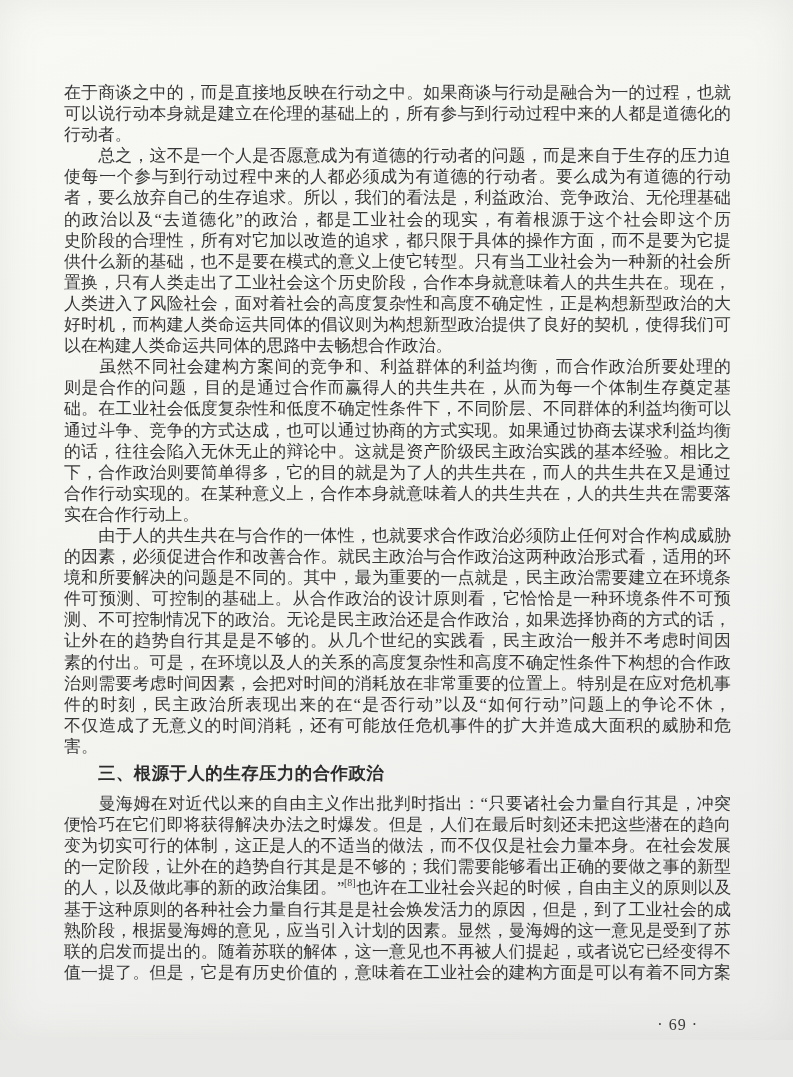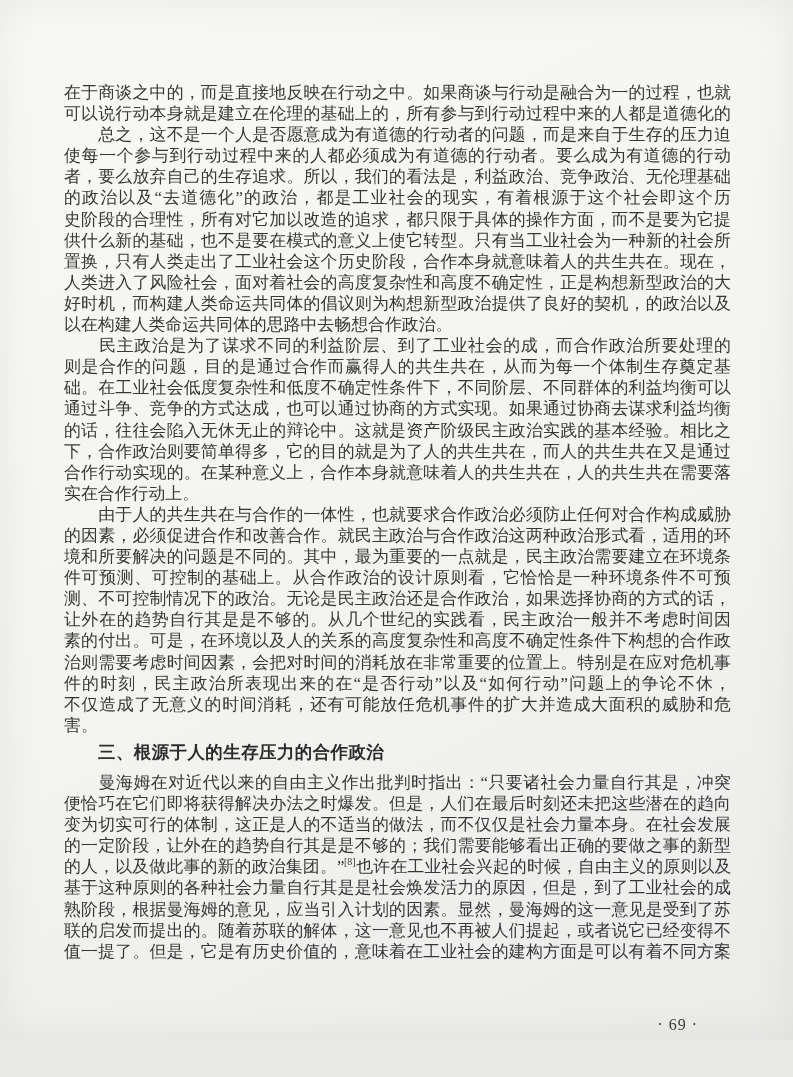--- a/index.html
+++ b/index.html
@@ -65,35 +65,36 @@
   }
 </style>
 </head>
 <body>
 
 <div class="page">
   <div class="text-block" id="text-block">
       <div class="para">
         <div class="line">在于商谈之中的，而是直接地反映在行动之中。如果商谈与行动是融合为一的过程，也就</div>
         <div class="line">可以说行动本身就是建立在伦理的基础上的，所有参与到行动过程中来的人都是道德化的</div>
+        <div class="line last">行动者。</div>
       </div>
       <div class="para">
         <div class="line">　　总之，这不是一个人是否愿意成为有道德的行动者的问题，而是来自于生存的压力迫</div>
         <div class="line">使每一个参与到行动过程中来的人都必须成为有道德的行动者。要么成为有道德的行动</div>
         <div class="line">者，要么放弃自己的生存追求。所以，我们的看法是，利益政治、竞争政治、无伦理基础</div>
         <div class="line">的政治以及“去道德化”的政治，都是工业社会的现实，有着根源于这个社会即这个历</div>
         <div class="line">史阶段的合理性，所有对它加以改造的追求，都只限于具体的操作方面，而不是要为它提</div>
         <div class="line">供什么新的基础，也不是要在模式的意义上使它转型。只有当工业社会为一种新的社会所</div>
         <div class="line">置换，只有人类走出了工业社会这个历史阶段，合作本身就意味着人的共生共在。现在，</div>
         <div class="line">人类进入了风险社会，面对着社会的高度复杂性和高度不确定性，正是构想新型政治的大</div>
-        <div class="line">好时机，而构建人类命运共同体的倡议则为构想新型政治提供了良好的契机，的政治以及</div>
+        <div class="line">好时机，而构建人类命运共同体的倡议则为构想新型政治提供了良好的契机，使得我们可</div>
         <div class="line last">以在构建人类命运共同体的思路中去畅想合作政治。</div>
       </div>
       <div class="para">
-        <div class="line">　　民主政治是为了谋求不同的利益阶层、到了工业社会的成，而合作政治所要处理的</div>
+        <div class="line">　　虽然不同社会建构方案间的竞争和、利益群体的利益均衡，而合作政治所要处理的</div>
         <div class="line">则是合作的问题，目的是通过合作而赢得人的共生共在，从而为每一个体制生存奠定基</div>
         <div class="line">础。在工业社会低度复杂性和低度不确定性条件下，不同阶层、不同群体的利益均衡可以</div>
         <div class="line">通过斗争、竞争的方式达成，也可以通过协商的方式实现。如果通过协商去谋求利益均衡</div>
         <div class="line">的话，往往会陷入无休无止的辩论中。这就是资产阶级民主政治实践的基本经验。相比之</div>
         <div class="line">下，合作政治则要简单得多，它的目的就是为了人的共生共在，而人的共生共在又是通过</div>
         <div class="line">合作行动实现的。在某种意义上，合作本身就意味着人的共生共在，人的共生共在需要落</div>
         <div class="line last">实在合作行动上。</div>
       </div>
       <div class="para">
         <div class="line">　　由于人的共生共在与合作的一体性，也就要求合作政治必须防止任何对合作构成威胁</div>

